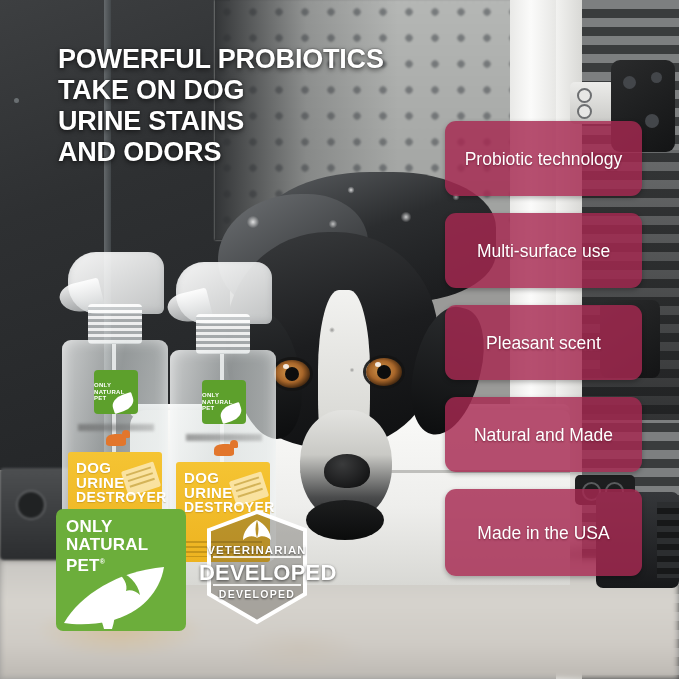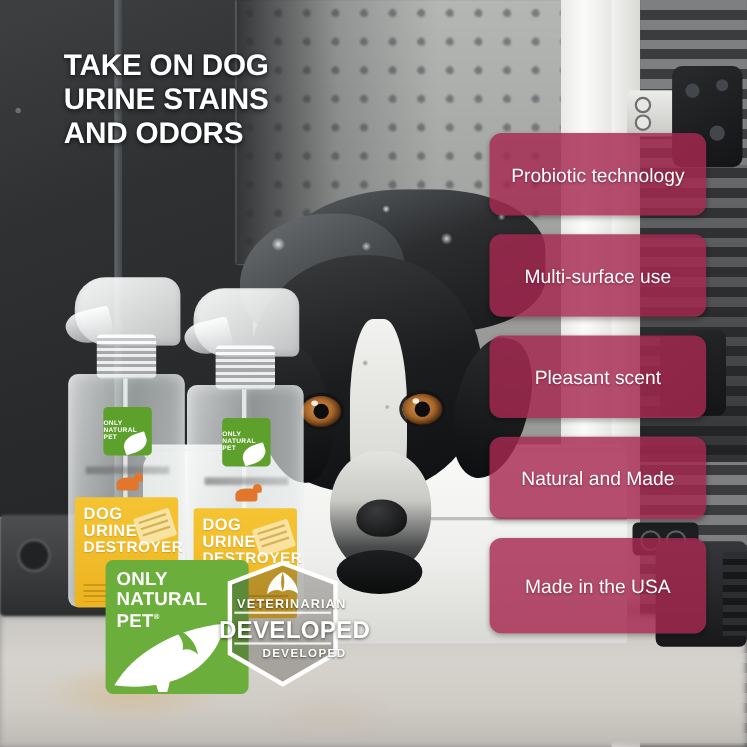--- a/index.html
+++ b/index.html
@@ -331,35 +331,35 @@
   }
   .b1{height:75px;margin-bottom:17px;}
   .b2{height:75px;margin-bottom:17px;}
   .b3{height:75px;margin-bottom:17px;}
   .b4{height:75px;margin-bottom:17px;}
   .b5{height:87px;}
 
   
   .brand{
     position:absolute;left:56px;top:509px;width:130px;height:122px;
-    background:#6cae3b;border-radius:7px;overflow:hidden;margin-left:40px;
+    background:#6cae3b;border-radius:7px;overflow:hidden;
   }
   .brand .txt{
     position:absolute;left:10px;top:9px;color:#fff;font-weight:bold;
     font-size:17px;line-height:17.5px;letter-spacing:.2px;
   }
   .brand .reg{font-size:7px;vertical-align:super;}
   .brand .art{position:absolute;left:0;bottom:0;width:130px;height:70px;}
 
   
   .holistic{
     position:absolute;left:199px;top:508px;width:116px;height:118px;
   }
   .holistic svg{position:absolute;inset:0;}
-  .hol-text{position:absolute;inset:0;color:#fff;text-align:right;}
+  .hol-text{position:absolute;inset:0;color:#fff;text-align:center;}
   .hol-vet{
     position:absolute;top:36px;left:0;right:0;font-size:11.5px;font-weight:bold;
     letter-spacing:1.1px;text-shadow:0 1px 2px rgba(0,0,0,.6);
   }
   .hol-main{
     position:absolute;top:52px;left:0;right:0;font-size:22px;font-weight:bold;
     letter-spacing:.2px;text-shadow:0 1px 3px rgba(0,0,0,.6);
   }
   .hol-dev{
     position:absolute;top:80px;left:0;right:0;font-size:10.5px;font-weight:bold;
@@ -486,20 +486,21 @@
             <i></i>
             <i></i>
             <i></i>
           </div>
         <div class="ysmall"></div>
       </div>
     </div>
   </div>
 
   <div class="headline">
+    <div>POWERFUL PROBIOTICS</div>
     <div>TAKE ON DOG</div>
     <div>URINE STAINS</div>
     <div>AND ODORS</div>
   </div>
 
   <div class="badges">
     <div class="badge b1">Probiotic technology</div>
     <div class="badge b2">Multi-surface use</div>
     <div class="badge b3">Pleasant scent</div>
     <div class="badge b4">Natural and Made</div>

